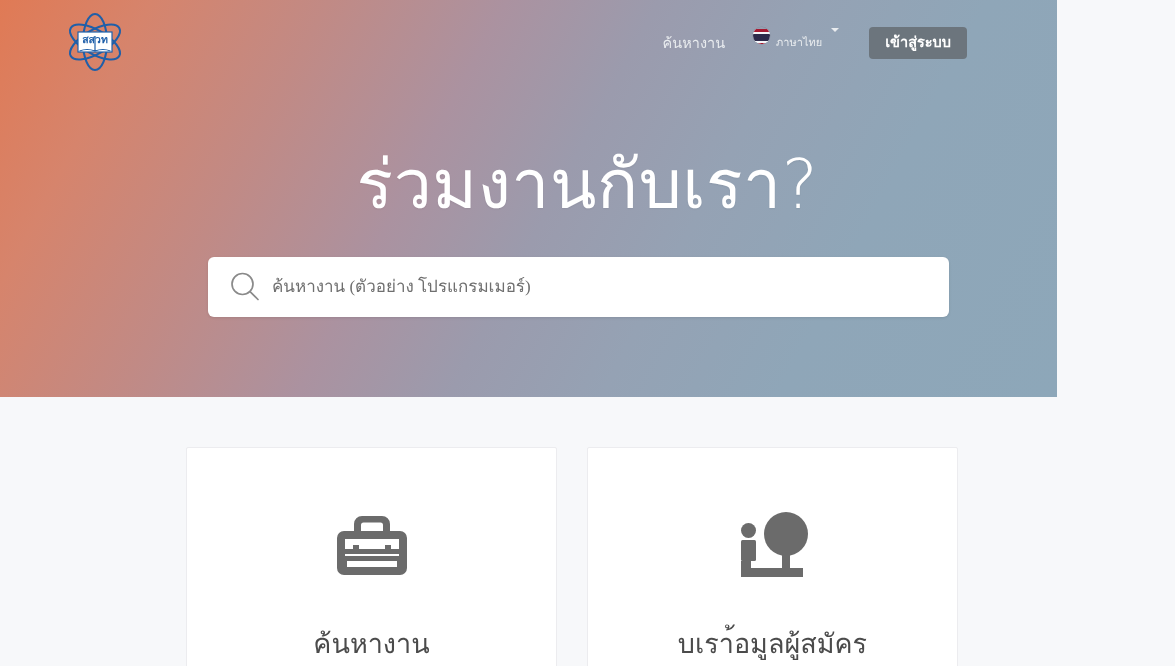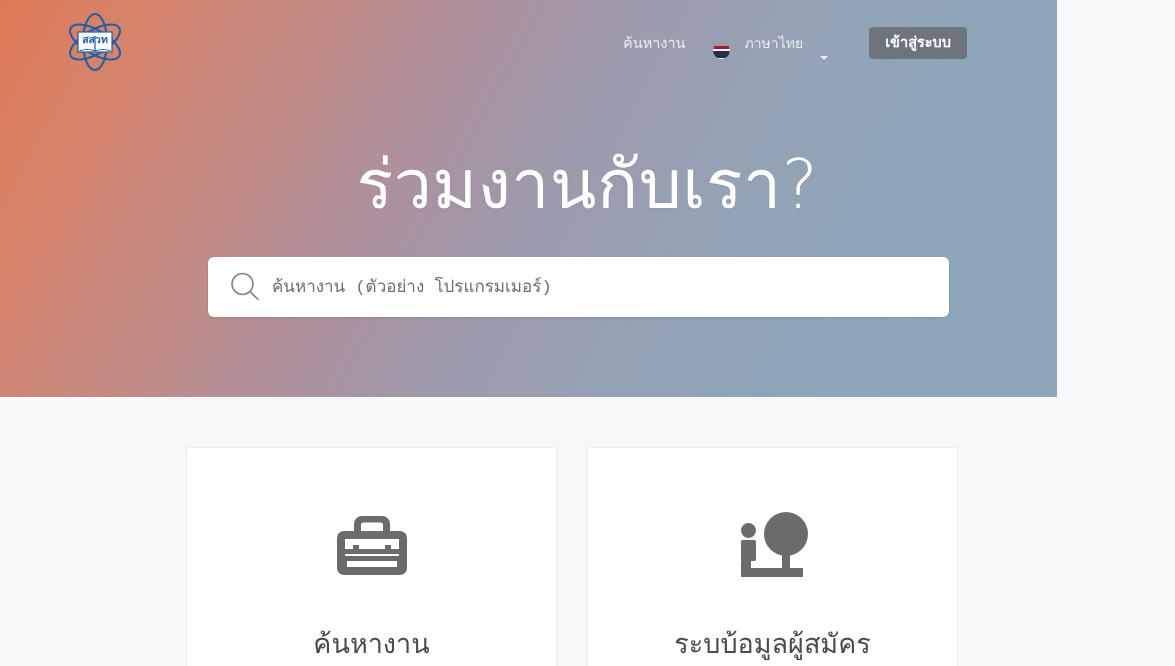--- a/index.html
+++ b/index.html
@@ -70,25 +70,25 @@
     font-size: 14.5px;
     text-decoration: none;
     padding: 0 14px;
     line-height: 32px;
     white-space: nowrap;
     cursor: pointer;
   }
 
   .nav-lang {
     display: flex;
-    align-items: flex-end;
-    gap: 14px;
+    align-items: flex-start;
+    gap: 6px;
     padding: 0 14px;
     color: #e9ecef;
-    font-size: 14px;
+    font-size: 11px;
     line-height: 32px;
     white-space: nowrap;
     cursor: pointer;
   }
 
   .flag-icon {
     width: 17px;
     height: 17px;
     border-radius: 50%;
     overflow: hidden;
@@ -102,21 +102,21 @@
     width: 0; height: 0;
     border-left: 4px solid transparent;
     border-right: 4px solid transparent;
     border-top: 4.5px solid #e9ecef;
     margin-left: 3px;
     position: relative;
     top: 1px;
   }
 
   .btn-login {
-    margin-left: 27px;
+    margin-left: 16px;
     background: #6c757d;
     color: #ffffff;
     border: none;
     border-radius: 4px;
     font-family: inherit;
     font-size: 14.5px;
     font-weight: bold;
     padding: 8px 16px 9px;
     line-height: 1;
     cursor: pointer;
@@ -160,21 +160,21 @@
     align-items: center;
     justify-content: center;
     color: #8a8a8a;
   }
 
   .search-input {
     flex: 1;
     border: none;
     outline: none;
     background: transparent;
-    font-family: Liberation Mono, monospace;
+    font-family: Liberation Serif, serif;
     font-size: 17px;
     color: #5a5a5a;
     padding: 0 16px 0 4px;
     height: 100%;
   }
   .search-input::placeholder { color: #6f6f6f; opacity: 1; }
 
   
   .cards-section {
     position: absolute;
@@ -305,18 +305,18 @@
           <svg viewBox="0 0 90 68" width="90" height="68">
             <g fill="#6b6b6b">
               <circle cx="58" cy="24" r="22"></circle>
               <rect x="54" y="40" width="8" height="18"></rect>
               <circle cx="20.5" cy="20.5" r="7.5"></circle>
               <rect x="13" y="30" width="15" height="21" rx="1.5"></rect>
               <path d="M13 51 h10 v7 h52 v9 h-62 z"></path>
             </g>
           </svg>
         </div>
-        <div class="card-label">ระบบ้อมูลผู้สมัคร</div>
+        <div class="card-label">บเรา้อมูลผู้สมัคร</div>
       </div>
 
     </div>
   </div>
 </div>
 
 </body></html>

